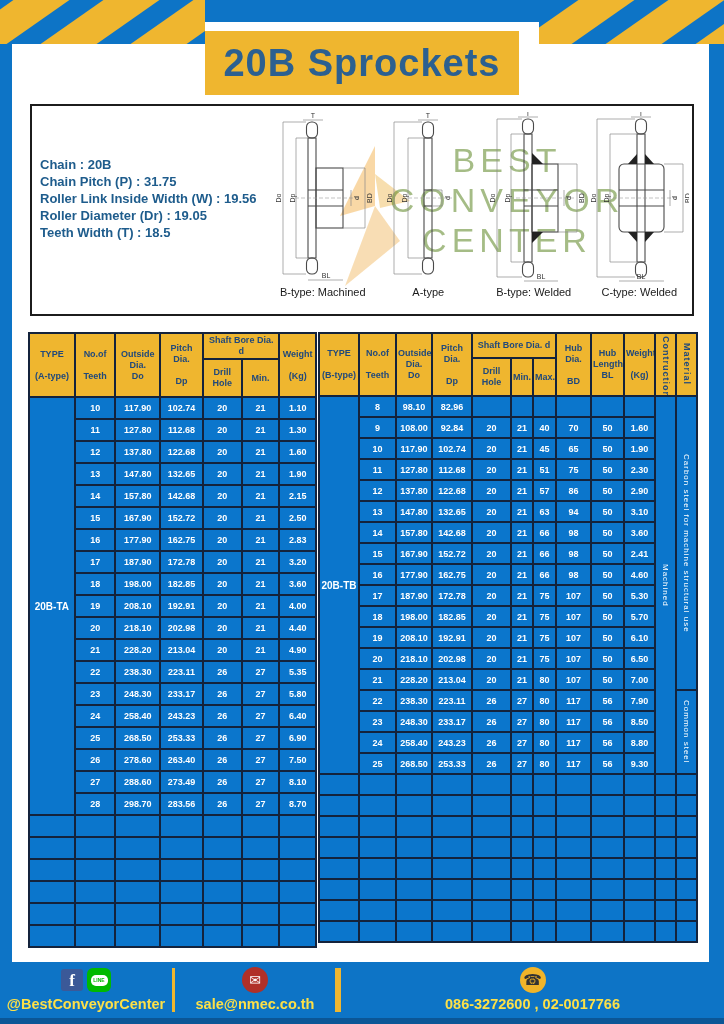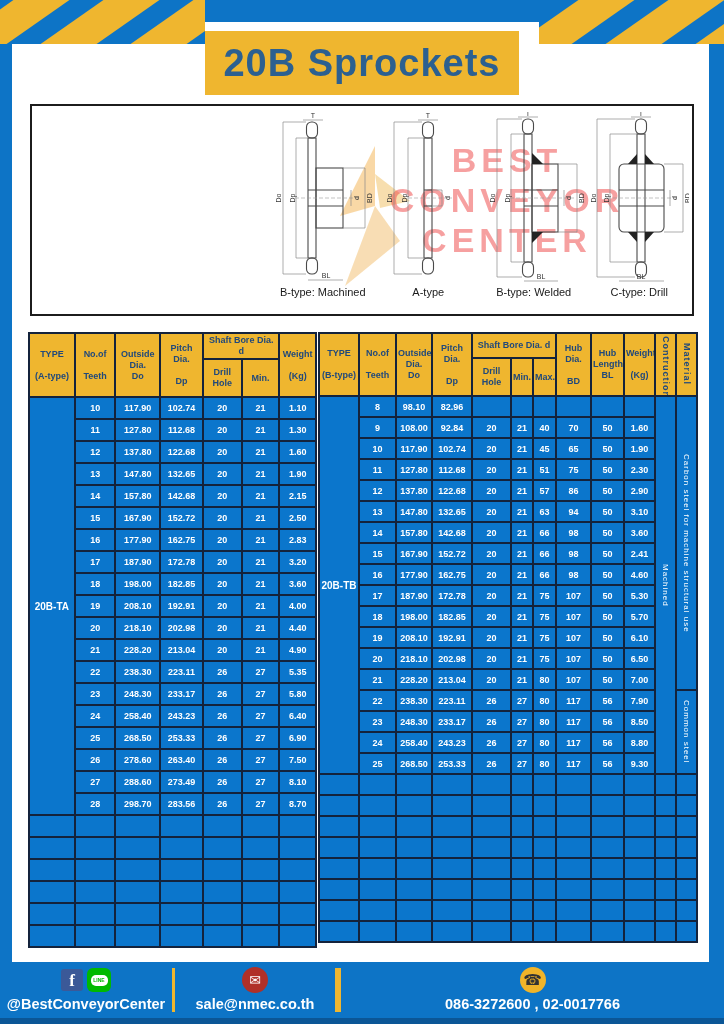--- a/index.html
+++ b/index.html
@@ -21,21 +21,21 @@
   .banner .title { font-size:38px; font-weight:bold; color:#2c6090; letter-spacing:1px; }
 
   
   .diagram-panel { position:absolute; left:30px; top:104px; width:664px; height:212px;
                    background:#ffffff; border:2px solid #1c1c1c; }
   .specs { position:absolute; left:8px; top:50px; width:250px; }
   .spec-line { font-size:13px; font-weight:bold; color:#1e5c8c; line-height:17px; white-space:nowrap; }
 
   .wm-logo { position:absolute; left:288px; top:40px; opacity:.45; }
   .wm-text { position:absolute; left:320px; top:34px; width:310px; text-align:center; opacity:.5; }
-  .wm-text div { font-size:34px; font-weight:bold; letter-spacing:5px; color:#ef4444; line-height:40px; }
+  .wm-text div { font-size:34px; font-weight:normal; letter-spacing:5px; color:#4d7c0f; line-height:40px; }
 
   .diagrams { position:absolute; left:238px; top:6px; width:422px; height:200px; display:flex; }
   .diagram  { flex:1 1 0; display:flex; flex-direction:column; align-items:center; position:relative; }
   .diagram svg { width:100px; height:172px; }
   .diagram .dlabel { font-size:11px; color:#1a1a1a; margin-top:2px; white-space:nowrap; }
   .draw { stroke:#4a4a4a; stroke-width:1.1; fill:none; }
   .dim  { stroke:#8a8a8a; stroke-width:0.7; fill:none; }
   .dash { stroke:#9a9a9a; stroke-width:0.6; fill:none; stroke-dasharray:4 2; }
   .weld { fill:#222; stroke:none; }
   svg text { font-family:"Liberation Sans", sans-serif; font-size:7px; fill:#333; }
@@ -57,21 +57,21 @@
   td.type-cell { font-size:10px;margin-left:44px; }
   th.vert-th, td.vert-cell { writing-mode:vertical-rl; padding:2px 0; letter-spacing:1px; }
   td.vert-cell { font-size:8px; font-weight:normal; }
 
   
   .footer { position:absolute; left:0; right:0; bottom:0; height:62px; background:#0d74c6; }
   .footer-strip { position:absolute; left:0; right:0; bottom:0; height:6px; background:#0b5696; }
   .footer-row { position:absolute; left:0; top:2px; right:0; bottom:8px; display:flex; align-items:stretch; }
   .fsec { display:flex; flex-direction:column; align-items:center; justify-content:flex-start; padding-top:1px; }
   .fsec .icons { height:30px; display:flex; align-items:center; gap:4px; }
-  .fsec .flabel { color:#ffffff; font-weight:bold; font-size:14.5px; white-space:nowrap; margin-top:1px; }
+  .fsec .flabel { color:#fde047; font-weight:bold; font-size:14.5px; white-space:nowrap; margin-top:1px; }
   .fdiv { width:3px; background:#efb62f; margin:4px 0; }
   .s1 { flex:0 0 172px; } .s2 { flex:0 0 160px; } .s3 { flex:0 0 235px; } .s4 { flex:1 1 auto; }
   .icon-fb { width:22px; height:22px; background:#3b5998; border-radius:3px; color:#fff;
              font-family:"Liberation Serif", serif; font-weight:bold; font-size:17px;
              display:flex; align-items:flex-end; justify-content:center; line-height:20px; }
   .icon-line { width:24px; height:24px; background:#00b900; border-radius:6px; display:flex; align-items:center; justify-content:center; }
   .icon-line .bubble { width:17px; height:11px; background:#fff; border-radius:5px; color:#00b900;
                        font-size:5px; font-weight:bold; display:flex; align-items:center; justify-content:center; }
   .icon-round { width:26px; height:26px; border-radius:50%; display:flex; align-items:center; justify-content:center; }
   .icon-mail  { background:#b03028; color:#fff; font-size:14px; }
@@ -108,20 +108,27 @@
         <polygon points="55,60 25,140 80,95" fill="#f0b65a"></polygon>
         <polygon points="55,28 90,55 60,62" fill="#eeb84d"></polygon>
       </svg>
     </div>
     <div class="wm-text">
       <div>BEST</div>
       <div>CONVEYOR</div>
       <div>CENTER</div>
     </div>
 
+    <div class="specs">
+      <div class="spec-line">Chain  : 20B</div>
+      <div class="spec-line">Chain Pitch (P)  :  31.75</div>
+      <div class="spec-line">Roller Link Inside Width (W)  :  19.56</div>
+      <div class="spec-line">Roller Diameter (Dr)  : 19.05</div>
+      <div class="spec-line">Teeth Width (T)  :  18.5</div>
+    </div>
 
     <div class="diagrams">
 
       <div class="diagram">
         <svg viewBox="0 0 100 172">
           <line class="dim" x1="30" y1="8" x2="50" y2="8"></line>
           <text x="40" y="6" text-anchor="middle">T</text>
           <rect class="draw" x="33.5" y="10" width="11" height="16" rx="5"></rect>
           <rect class="draw" x="33.5" y="146" width="11" height="16" rx="5"></rect>
           <rect class="draw" x="35" y="26" width="8" height="120"></rect>
@@ -233,21 +240,21 @@
           <text transform="rotate(-90 17.5 86)" x="17.5" y="88" text-anchor="middle">Dp</text>
           <line class="dim" x1="81" y1="78" x2="81" y2="94"></line>
           <text transform="rotate(-90 86 86)" x="86" y="88" text-anchor="middle">d</text>
           <line class="dim" x1="94" y1="52" x2="94" y2="120"></line>
           <line class="dim" x1="75" y1="52" x2="94" y2="52"></line>
           <line class="dim" x1="75" y1="120" x2="94" y2="120"></line>
           <text transform="rotate(-90 99 86)" x="99" y="88" text-anchor="middle">BD</text>
           <line class="dim" x1="30" y1="169" x2="75" y2="169"></line>
           <text x="52" y="167" text-anchor="middle">BL</text>
         </svg>
-        <div class="dlabel">C-type: Drill</div>
+        <div class="dlabel">C-type: Welded</div>
       </div>
     </div>
   </div>
 
   <table class="tbl tbl-a" style="width:289px">
     <colgroup>
       <col style="width:45px">
         <col style="width:40px">
         <col style="width:44px">
         <col style="width:42px">

